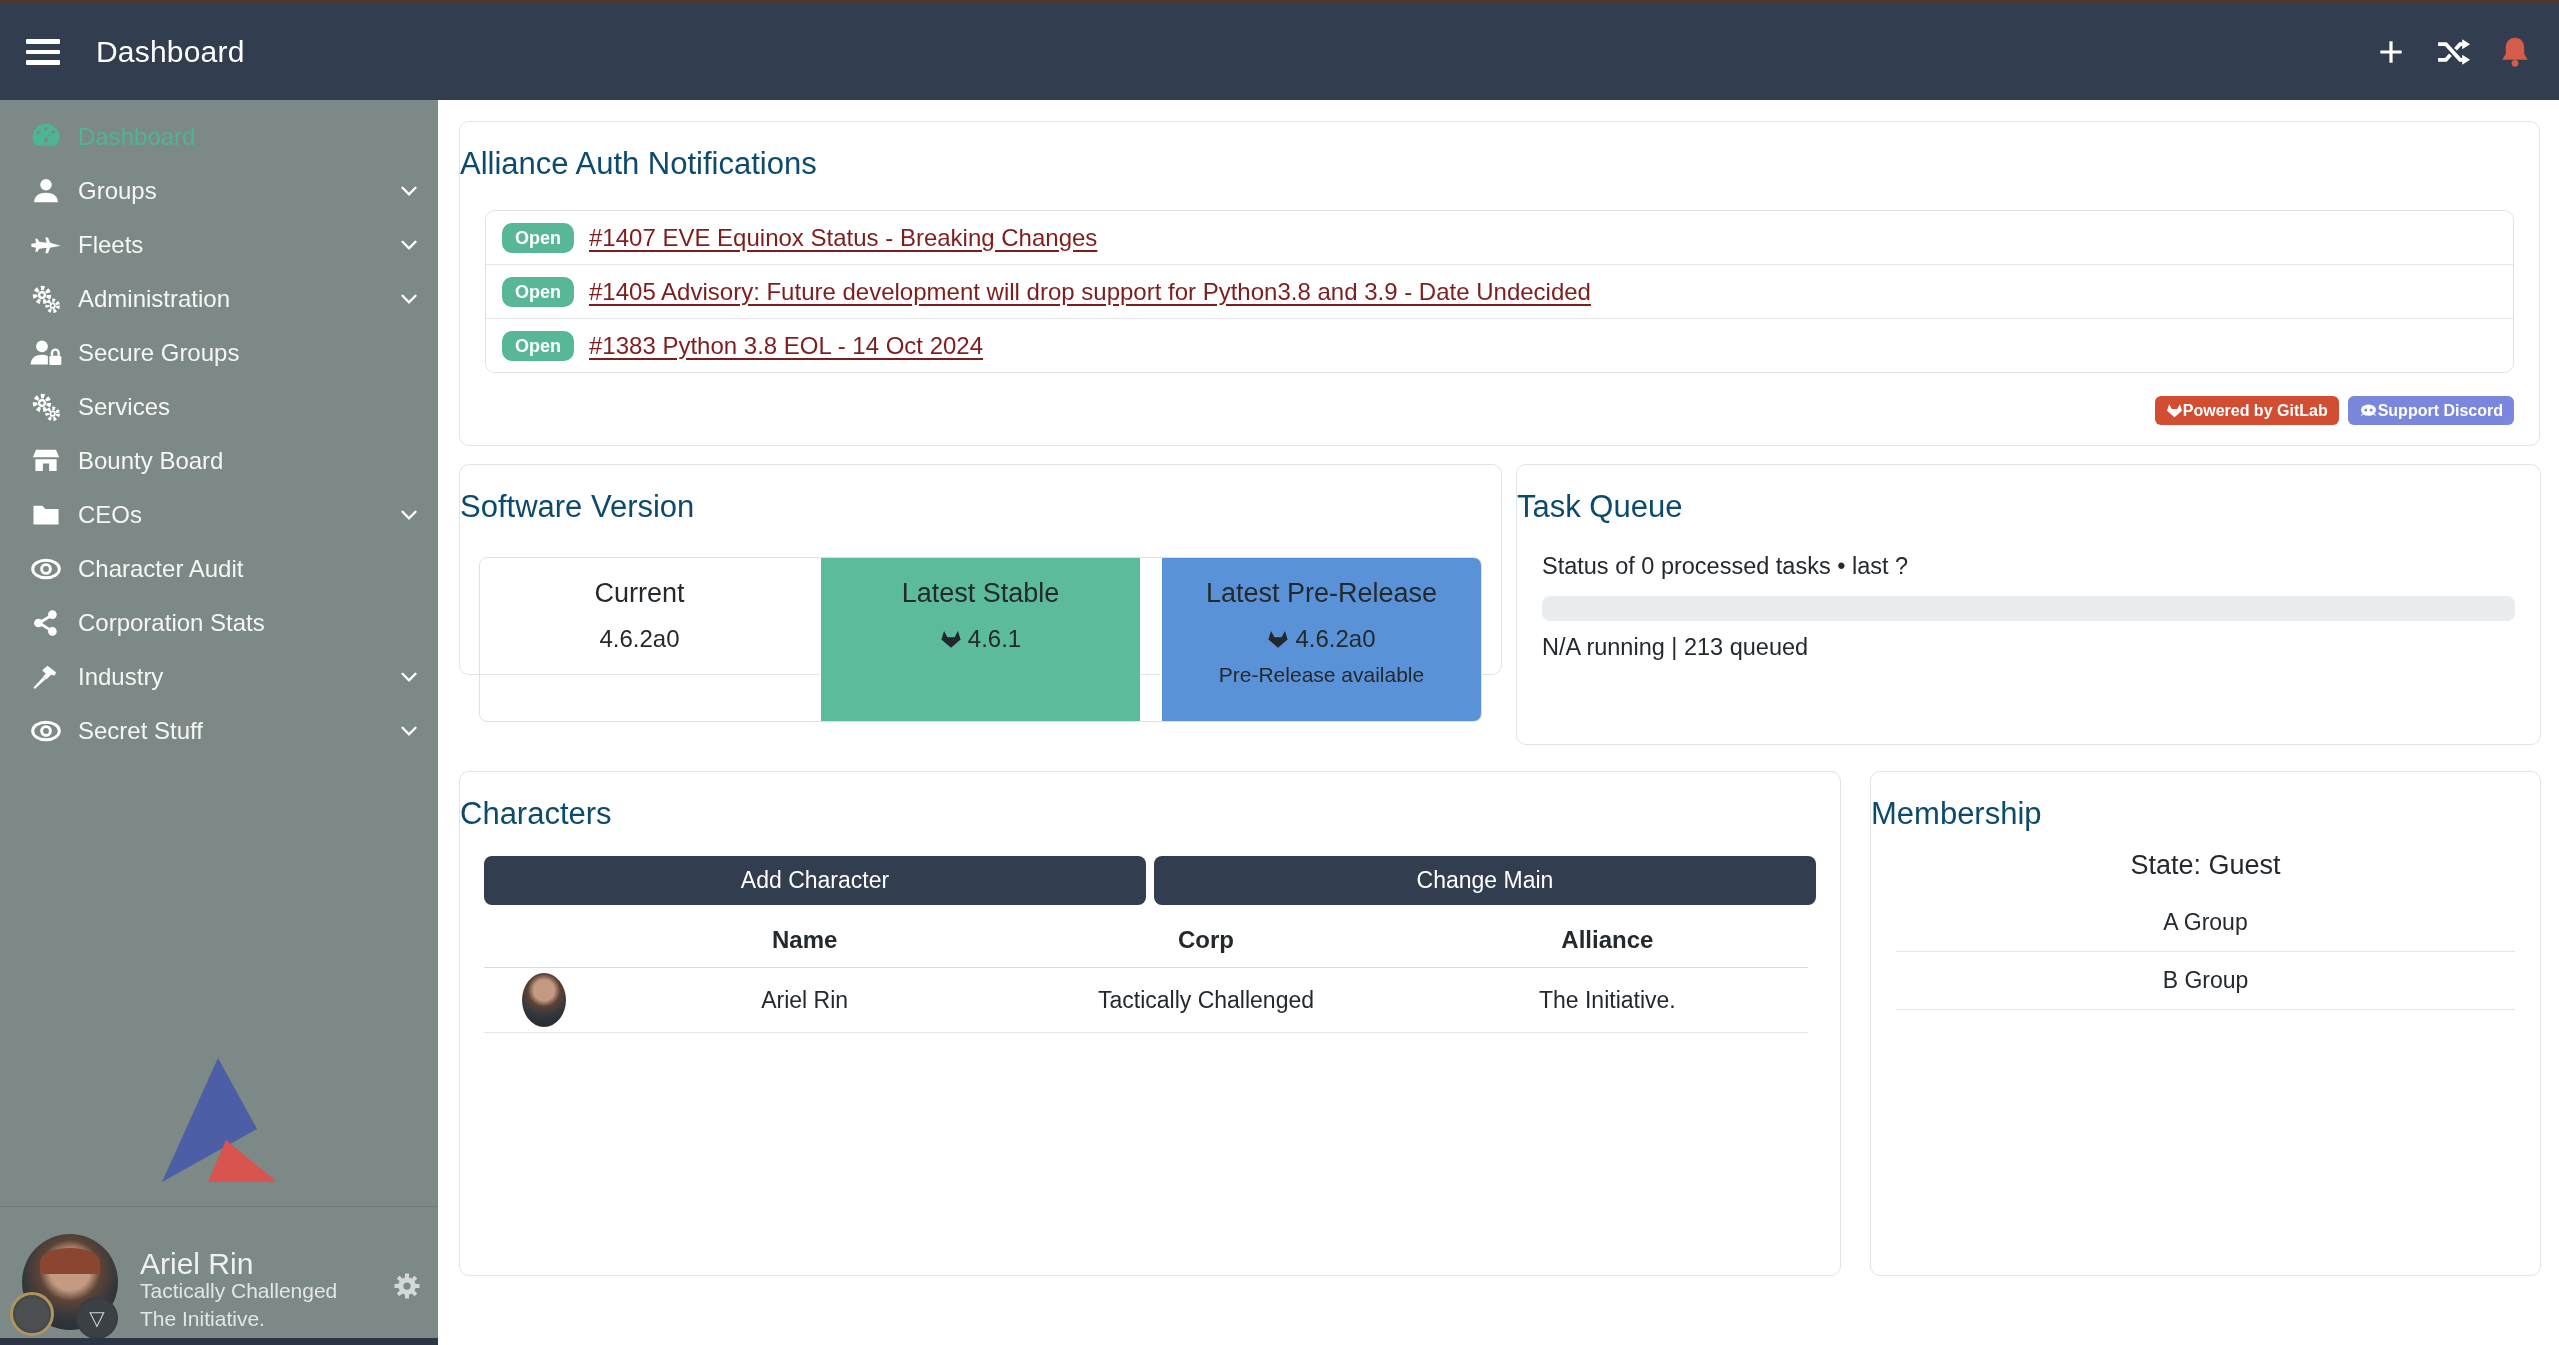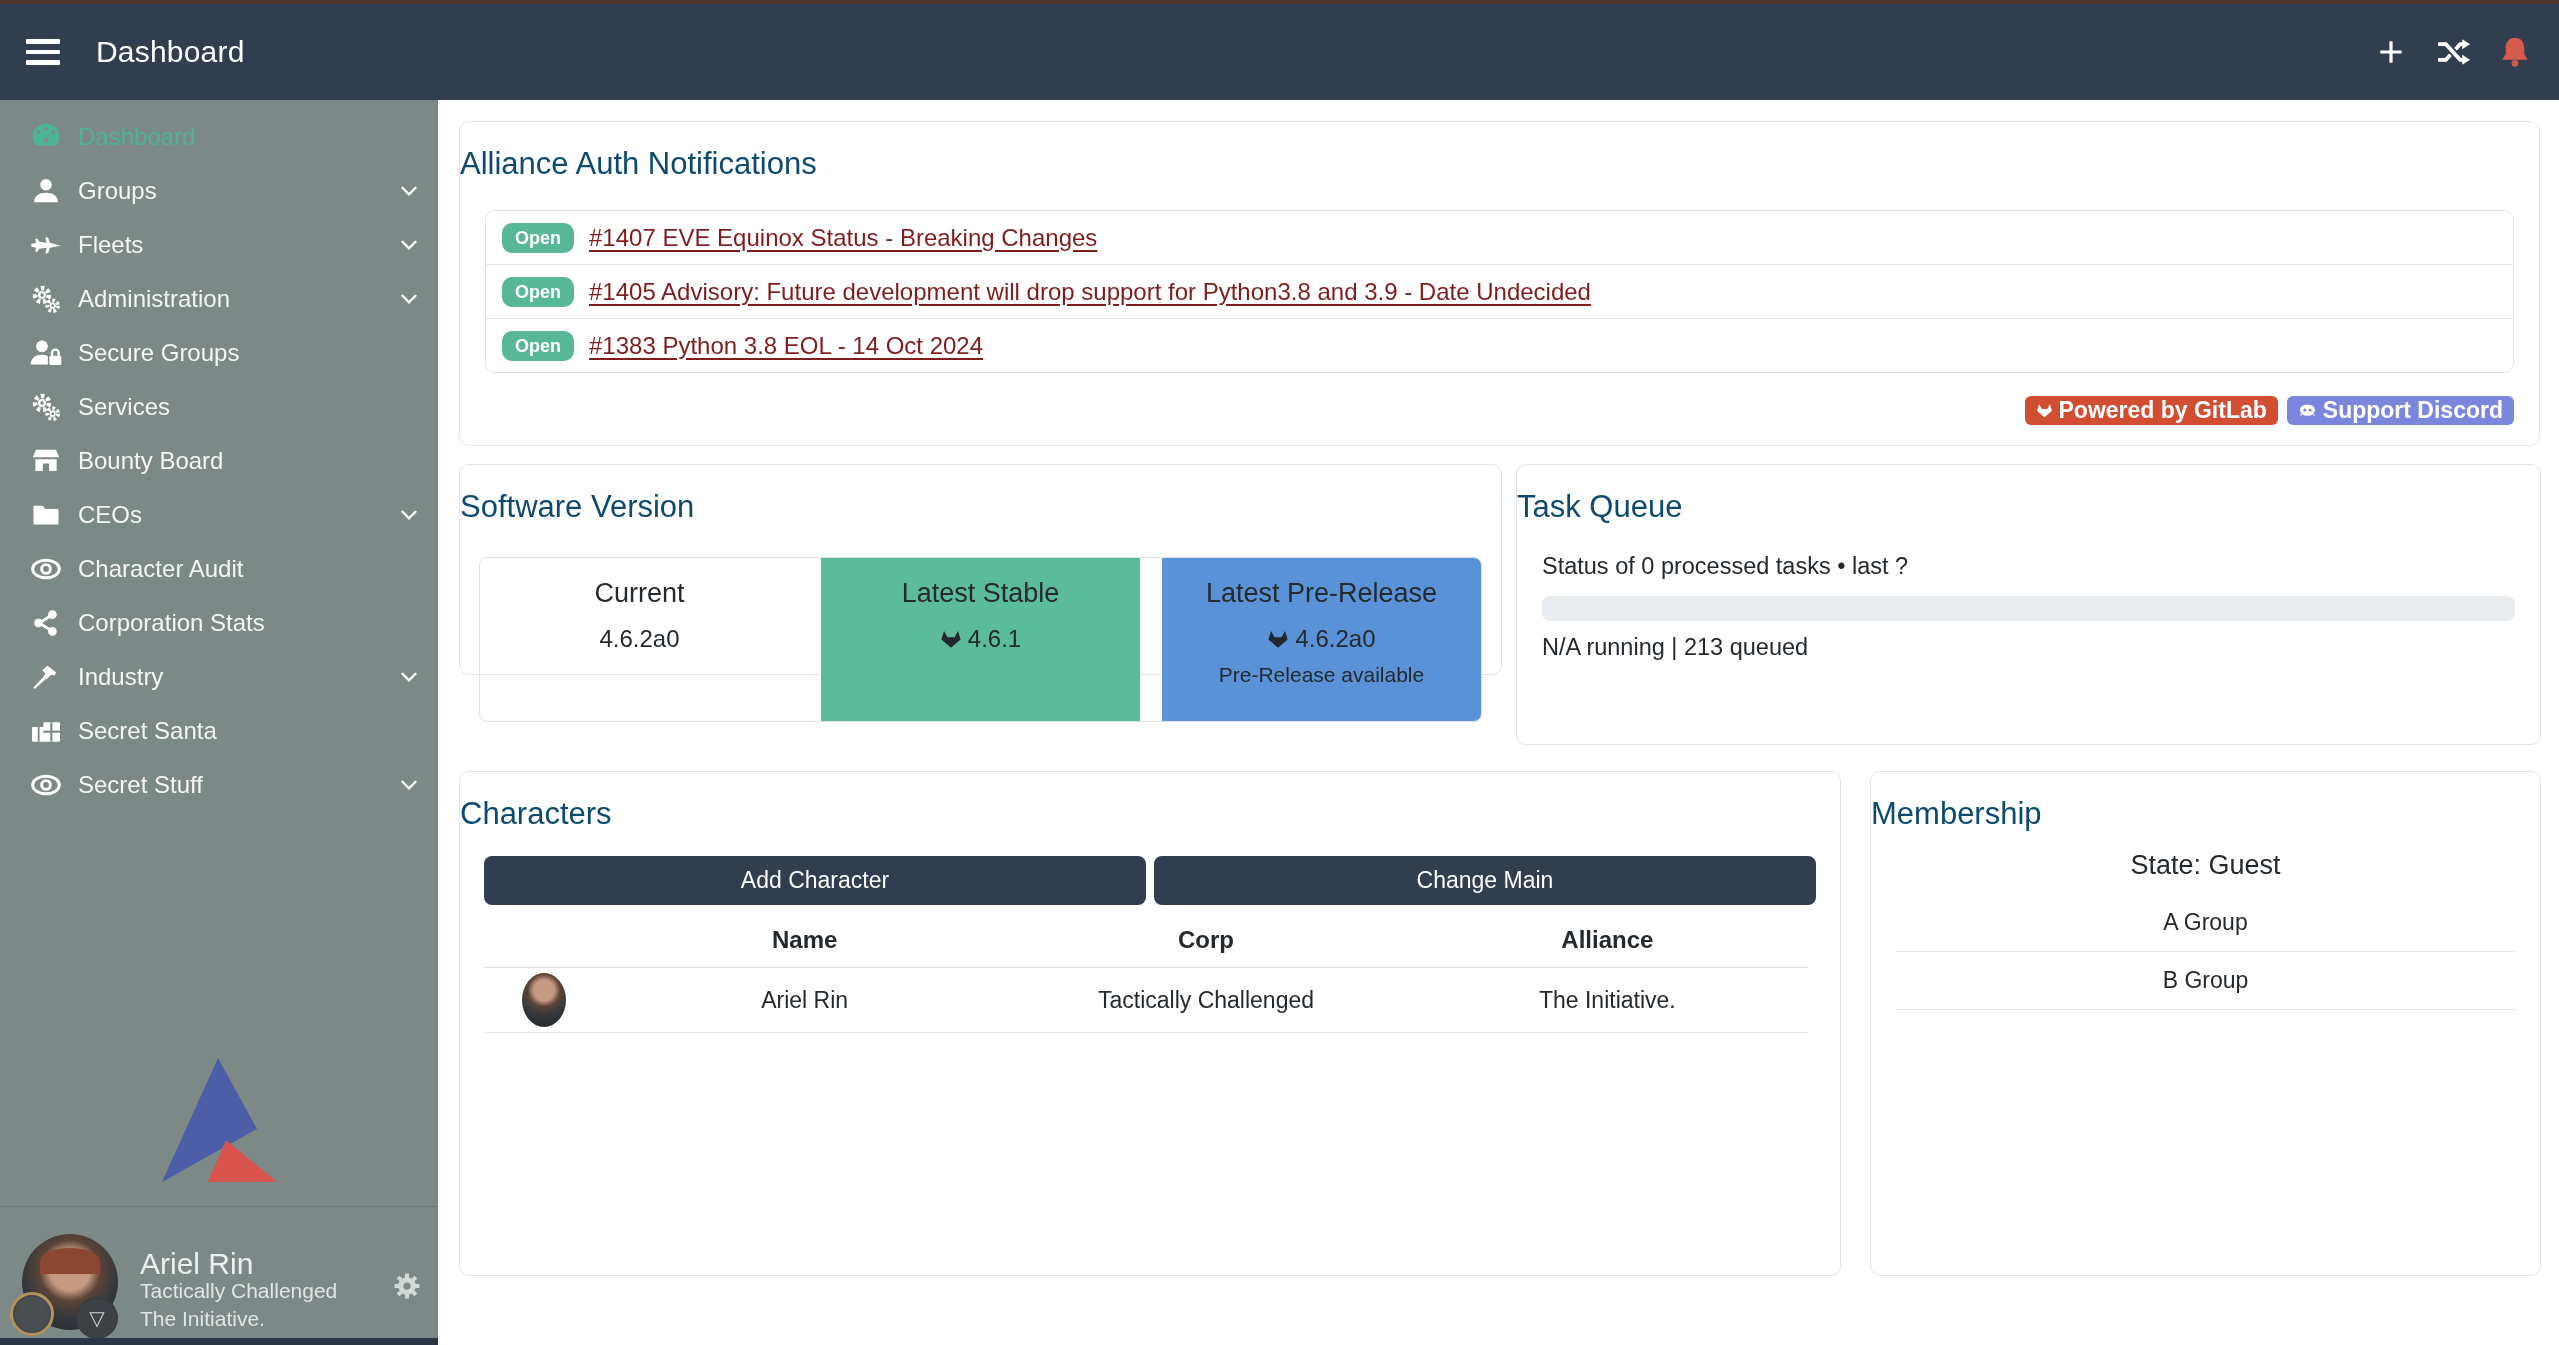--- a/index.html
+++ b/index.html
@@ -48,21 +48,21 @@
   .card-title{text-align:left;font-size:31px;color:#0c4a6e;margin-top:25px;line-height:34px;}
 
   
   #card-notifications{left:21px;top:21px;width:2081px;height:325px;}
   #notif-list{position:absolute;left:25px;right:25px;top:88px;border:1px solid #dee2e6;border-radius:10px;overflow:hidden;}
   .notif-row{height:53px;display:flex;align-items:center;padding-left:16px;background:#fff;}
   .notif-row + .notif-row{border-top:1px solid #e4e7ea;}
   .badge-open{background:#57b796;color:#fff;font-size:18px;font-weight:bold;padding:6px 13px;border-radius:10px;line-height:1;}
   .notif-link{color:#7f1d1d;font-size:24px;margin-left:15px;text-decoration:underline;text-underline-offset:4px;cursor:pointer;}
   #notif-badges{position:absolute;right:25px;bottom:20px;display:flex;gap:9px;}
-  .footer-badge{height:29px;display:flex;align-items:center;gap:6px;color:#fff;font-size:23px;font-weight:bold;padding:0 11px;border-radius:6px;cursor:pointer;}
+  .footer-badge{height:29px;display:flex;align-items:center;color:#fff;font-size:16px;font-weight:bold;padding:0 11px;border-radius:6px;cursor:pointer;}
   #badge-gitlab{background:#d14e32;}
   #badge-discord{background:#7a87dd;}
 
   
   #card-software{left:21px;top:364px;width:1043px;height:211px;}
   #version-box{position:absolute;left:19px;right:19px;top:92px;height:163px;border:1px solid #dee2e6;border-radius:8px;display:flex;overflow:hidden;gap:20px;}
   .ver-col{flex:1 1 0;padding-top:20px;text-align:center;}
   .ver-col h4{margin:0;font-size:27px;font-weight:normal;color:#24292e;}
   .ver-val{margin-top:16px;font-size:24px;display:flex;align-items:center;justify-content:center;gap:6px;color:#24292e;}
   .ver-note{margin-top:10px;font-size:21px;color:#24292e;}
@@ -288,32 +288,20 @@
       </svg>
     </span>
     <span class="lbl">Industry</span>
     <span class="chev">
       <svg width="26" height="26" viewBox="0 0 24 24">
           <polyline points="6,9 12,15 18,9" fill="none" stroke="#fff" stroke-width="2.2" stroke-linecap="round"></polyline>
         </svg>
     </span>
   </div>
 
-  <div class="side-item">
-    <span class="ic">
-      <svg width="32" height="32" viewBox="0 0 24 24" fill="#fff">
-        <rect x="1.5" y="9" width="10" height="11" rx="1"></rect>
-        <rect x="10" y="5.5" width="12.5" height="14.5" rx="1"></rect>
-        <path d="M16 5.5v14.5" stroke="#7d8987" stroke-width="1.6"></path>
-        <path d="M10 12.5h12.5" stroke="#7d8987" stroke-width="1.6"></path>
-        <path d="M6.5 9V20" stroke="#7d8987" stroke-width="1.4"></path>
-      </svg>
-    </span>
-    <span class="lbl">Secret Santa</span>
-  </div>
 
   <div class="side-item">
     <span class="ic">
       <svg width="32" height="32" viewBox="0 0 24 24" fill="none" stroke="#fff">
           <ellipse cx="12" cy="12" rx="10" ry="6.6" stroke-width="2.2"></ellipse>
           <circle cx="12" cy="12" r="3.3" stroke-width="2.2"></circle>
         </svg>
     </span>
     <span class="lbl">Secret Stuff</span>
     <span class="chev">

